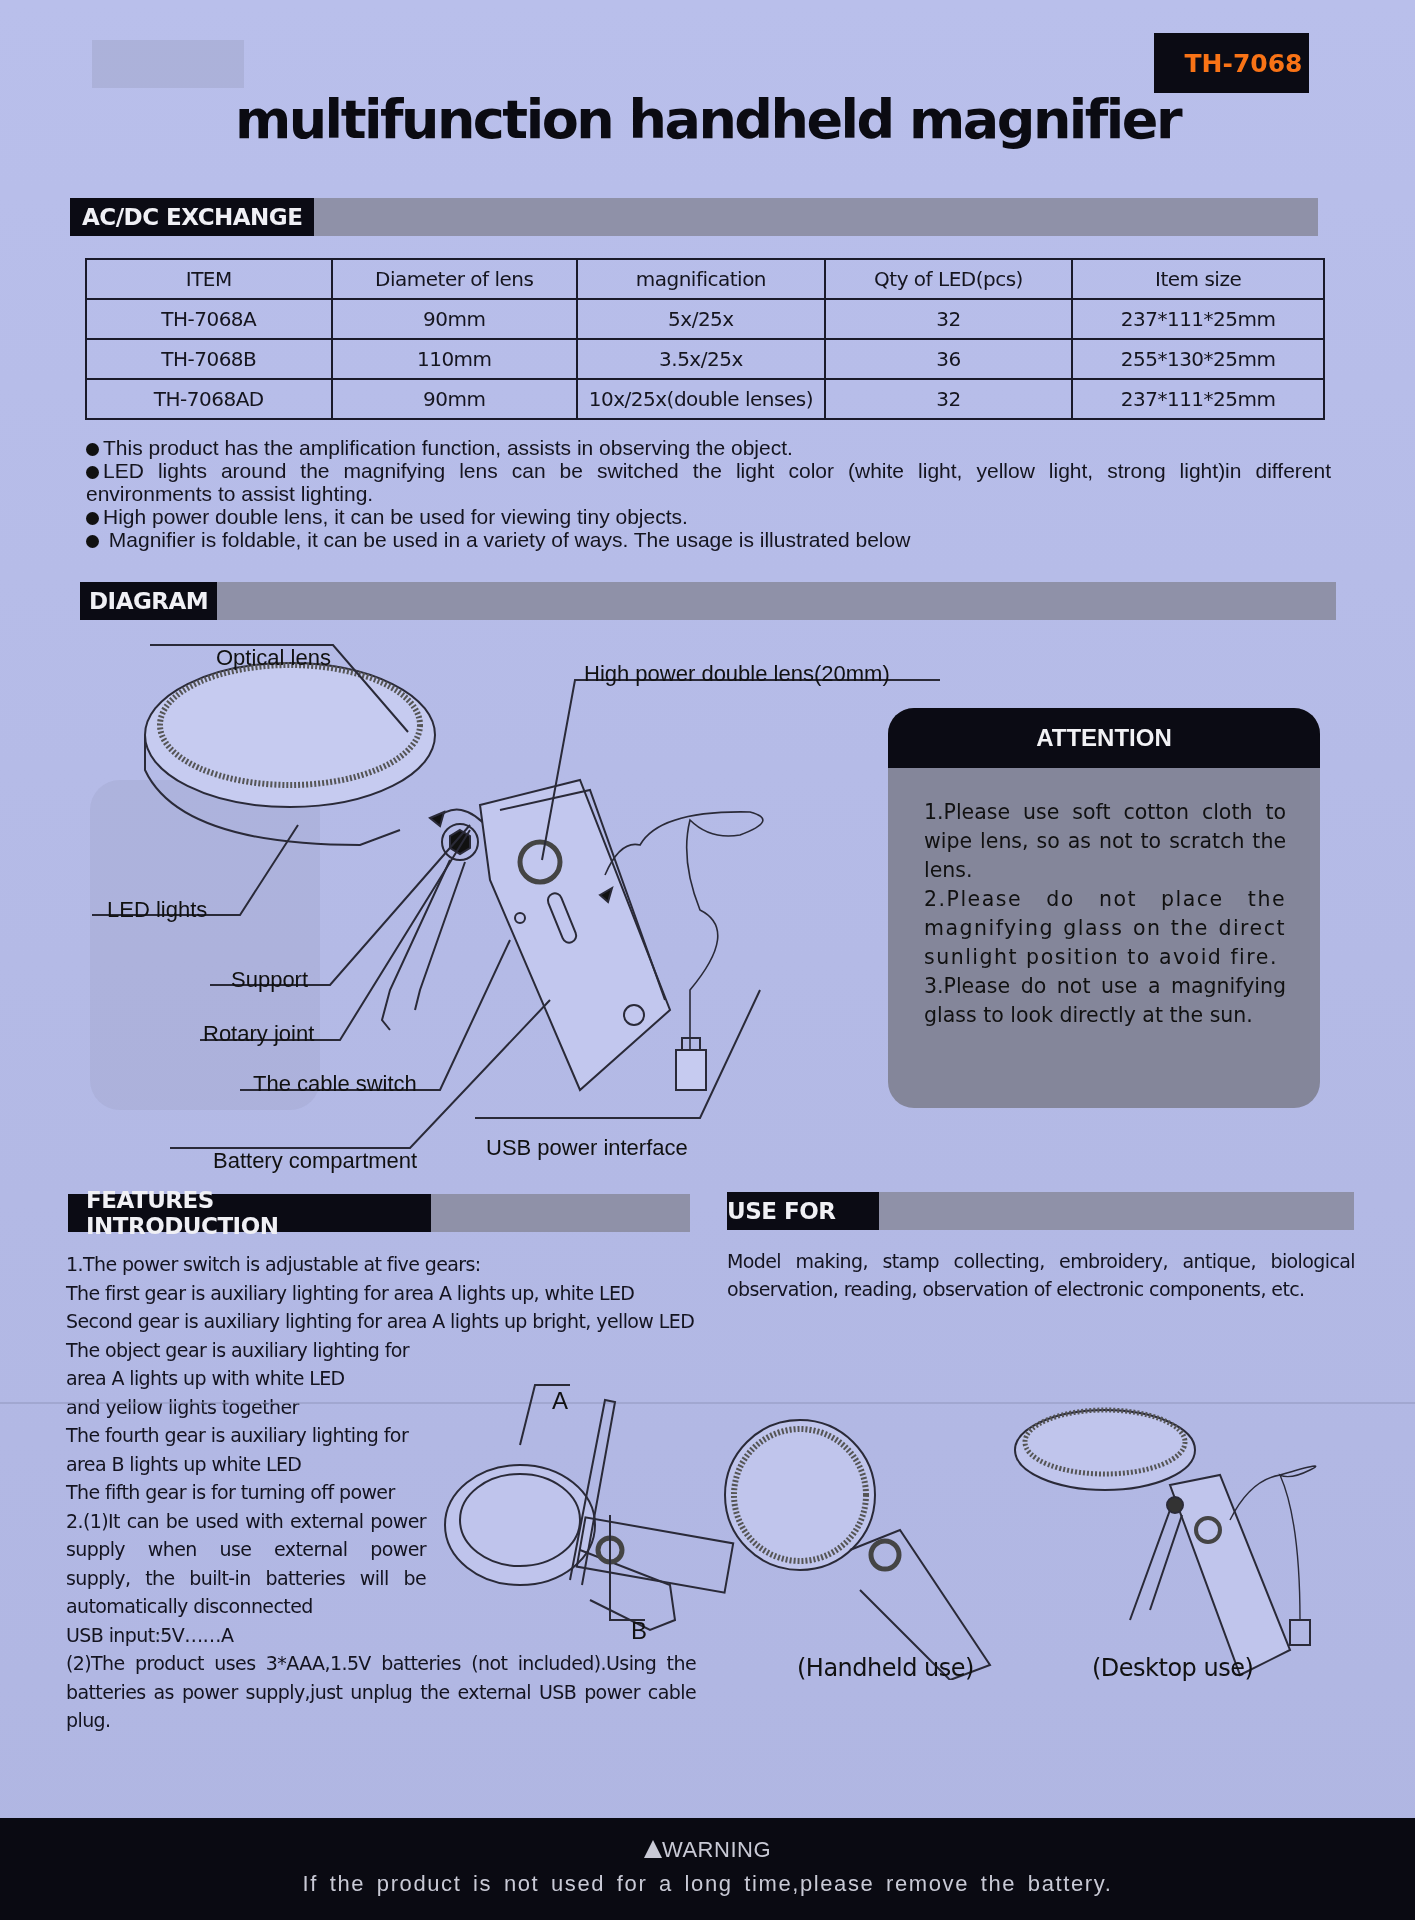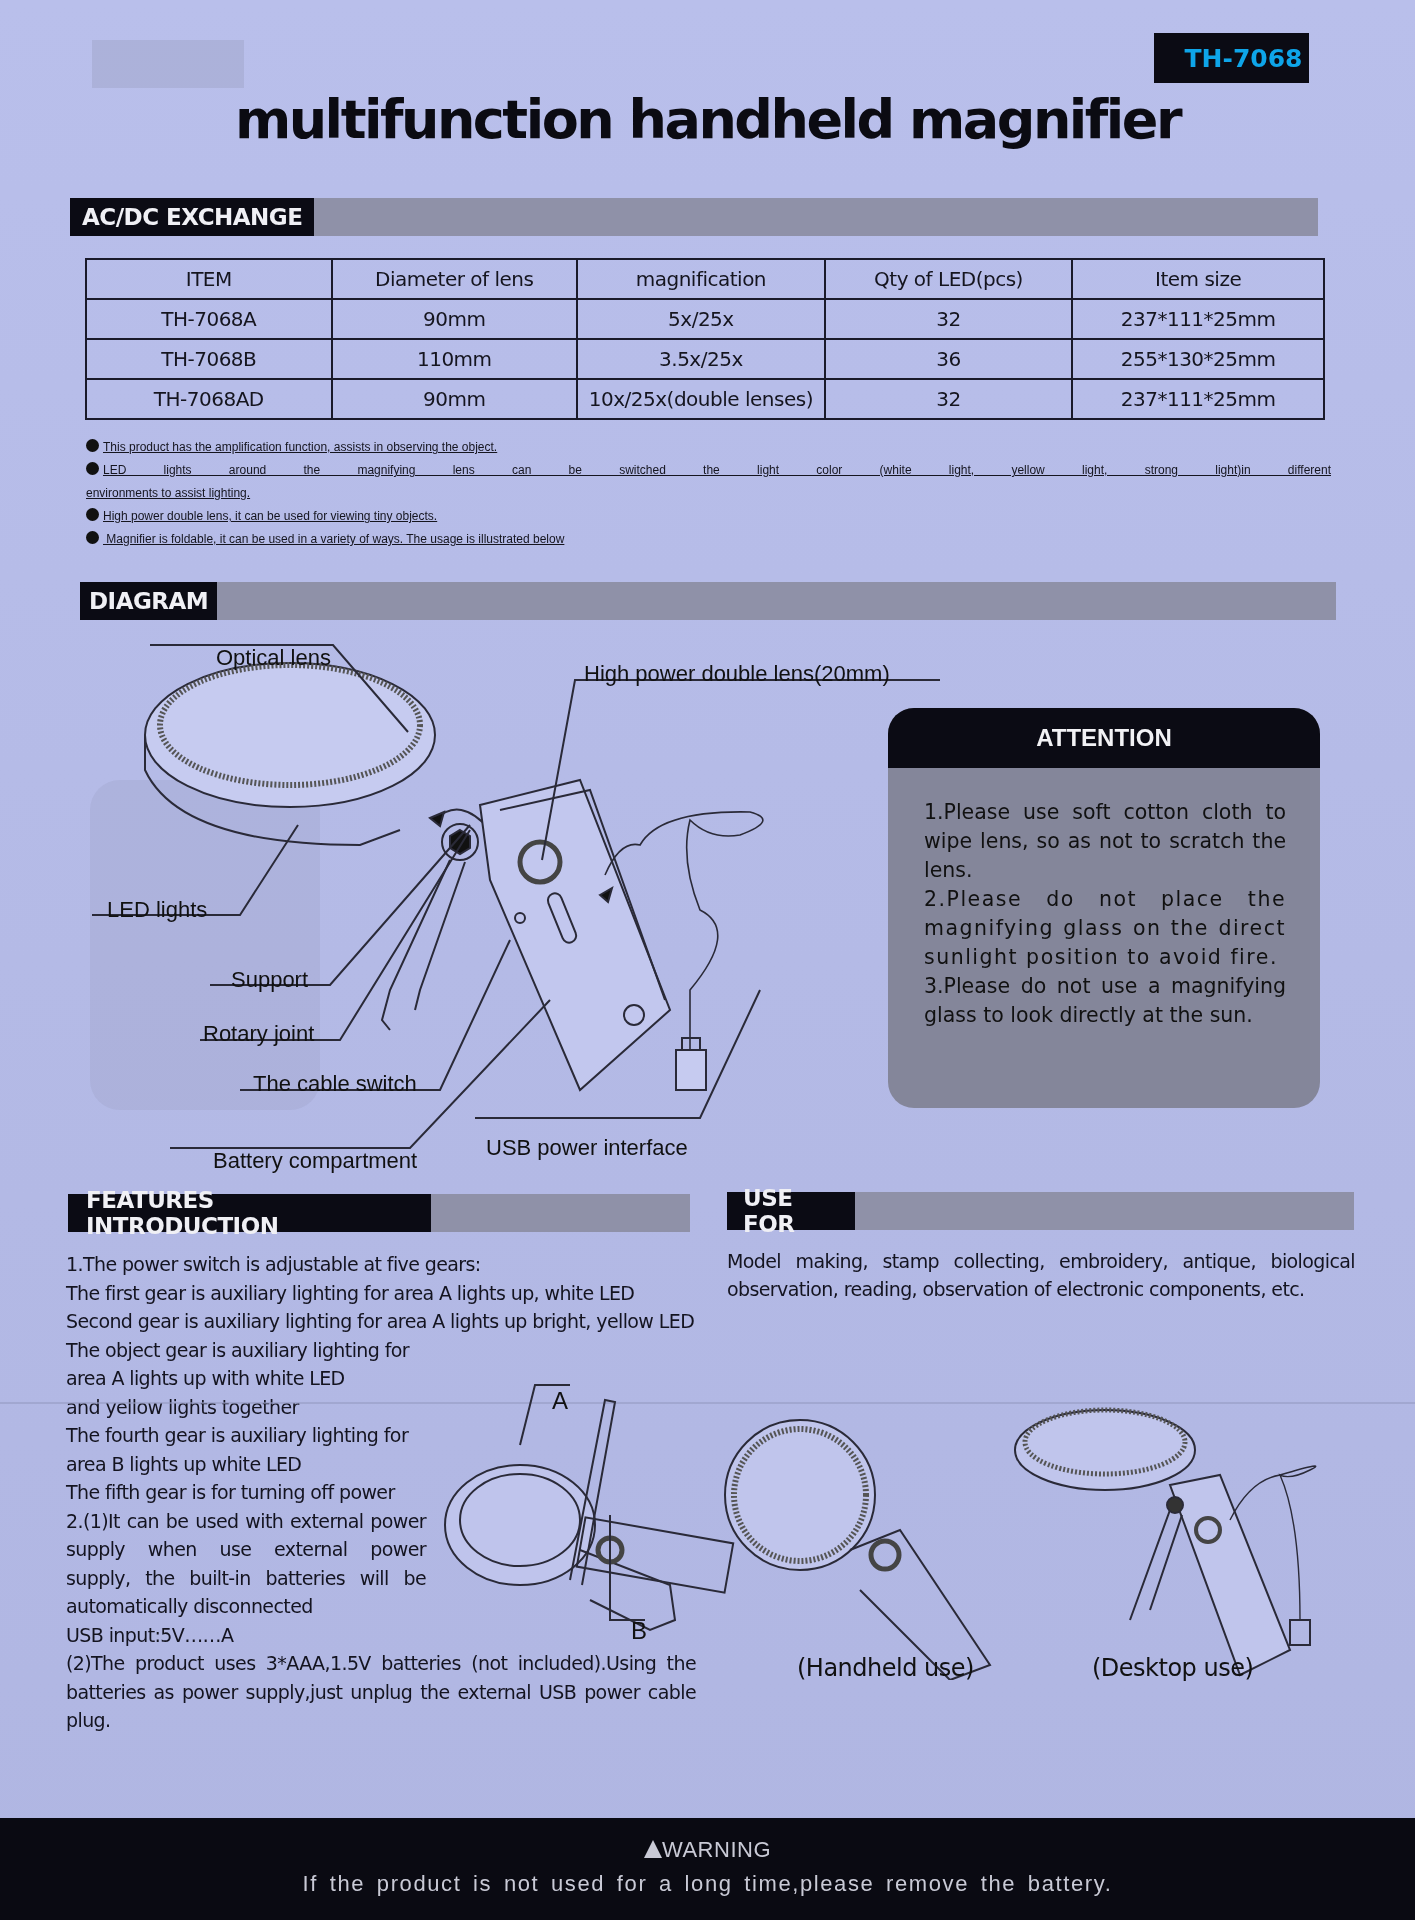--- a/index.html
+++ b/index.html
@@ -8,22 +8,22 @@
     background: #b6bce8;
     font-family: "Liberation Sans", sans-serif;
     color: #111;
     position: relative;
   }
   .page {
     position: absolute; left: 0; top: 0; width: 1415px; height: 1920px;
     background: linear-gradient(180deg, #b9bfeb 0%, #b4bae6 50%, #b0b6e2 100%);
   }
   .model-tag {
-    position: absolute; left: 1154px; top: 33px; width: 155px; height: 50px;
-    background: #0b0b14; color: #0ea5e9; font-weight: bold; font-size: 25px;
+    position: absolute; left: 1154px; top: 33px; width: 155px; height: 60px;
+    background: #0b0b14; color: #f97316; font-weight: bold; font-size: 25px;
     display: flex; align-items: center; justify-content: center;
     font-family: "DejaVu Sans", sans-serif; letter-spacing: 0px; padding-left: 24px;
   }
   .ghost-tag {
     position: absolute; left: 92px; top: 40px; width: 152px; height: 48px;
     background: rgba(150,155,185,0.35);
   }
   .title {
     position: absolute; left: 0; top: 88px; width: 1415px; text-align: center;
     font-family: "DejaVu Sans", sans-serif; font-weight: bold; font-size: 54px;
@@ -41,21 +41,21 @@
   table.spec {
     position: absolute; left: 85px; top: 258px; width: 1240px;
     border-collapse: collapse; font-family: "DejaVu Sans", sans-serif; padding-left: 48px;
   }
   table.spec td, table.spec th {
     border: 2px solid #1a1a2a; height: 40px; text-align: center;
     font-size: 20px; font-weight: normal; color: #15151f; letter-spacing: -0.5px;
   }
   .bullets {
     position: absolute; left: 86px; top: 436px; width: 1245px;
-    font-size: 12px; line-height: 23px; color: #15151f; text-decoration: underline;
+    font-size: 21px; line-height: 23px; color: #15151f;
   }
   .bullets .b { display: block; }
   .bullets .dot { display: inline-block; width: 13px; height: 13px; border-radius: 50%; background: #111; margin-right: 4px; vertical-align: -1px; }
   .bullets .justify { text-align: justify; text-align-last: justify; }
   .diagram-svg { position: absolute; left: 60px; top: 630px; width: 880px; height: 560px; }
   .callout {
     position: absolute; font-size: 22px; color: #111;
     font-family: "Liberation Sans", sans-serif; white-space: nowrap;
   }
   .attention {
@@ -210,21 +210,21 @@
       <p style="letter-spacing:1.5px;">2.Please do not place the magnifying glass on the direct sunlight position to avoid fire.</p>
       <p>3.Please do not use a magnifying glass to look directly at the sun.</p>
     </div>
   </div>
 
   <div class="sec-bar" style="left:68px; top:1194px; width:622px;">
     <div class="sec-label" style="padding:0 18px; width:363px;">FEATURES INTRODUCTION</div>
   </div>
 
   <div class="sec-bar" style="left:727px; top:1192px; width:627px;">
-    <div class="sec-label" style="padding:0 16px; width:128px;">USE FOR</div>
+    <div class="sec-label" style="padding:0 0; width:152px;">USE FOR</div>
   </div>
 
   <div class="features-text">
     <div>1.The power switch is adjustable at five gears:</div>
     <div>The first gear is auxiliary lighting for area A lights up, white LED</div>
     <div class="wide">Second gear is auxiliary lighting for area A lights up bright, yellow LED</div>
     <div>The object gear is auxiliary lighting for</div>
     <div>area A lights up with white LED</div>
     <div>and yellow lights together</div>
     <div>The fourth gear is auxiliary lighting for</div>

